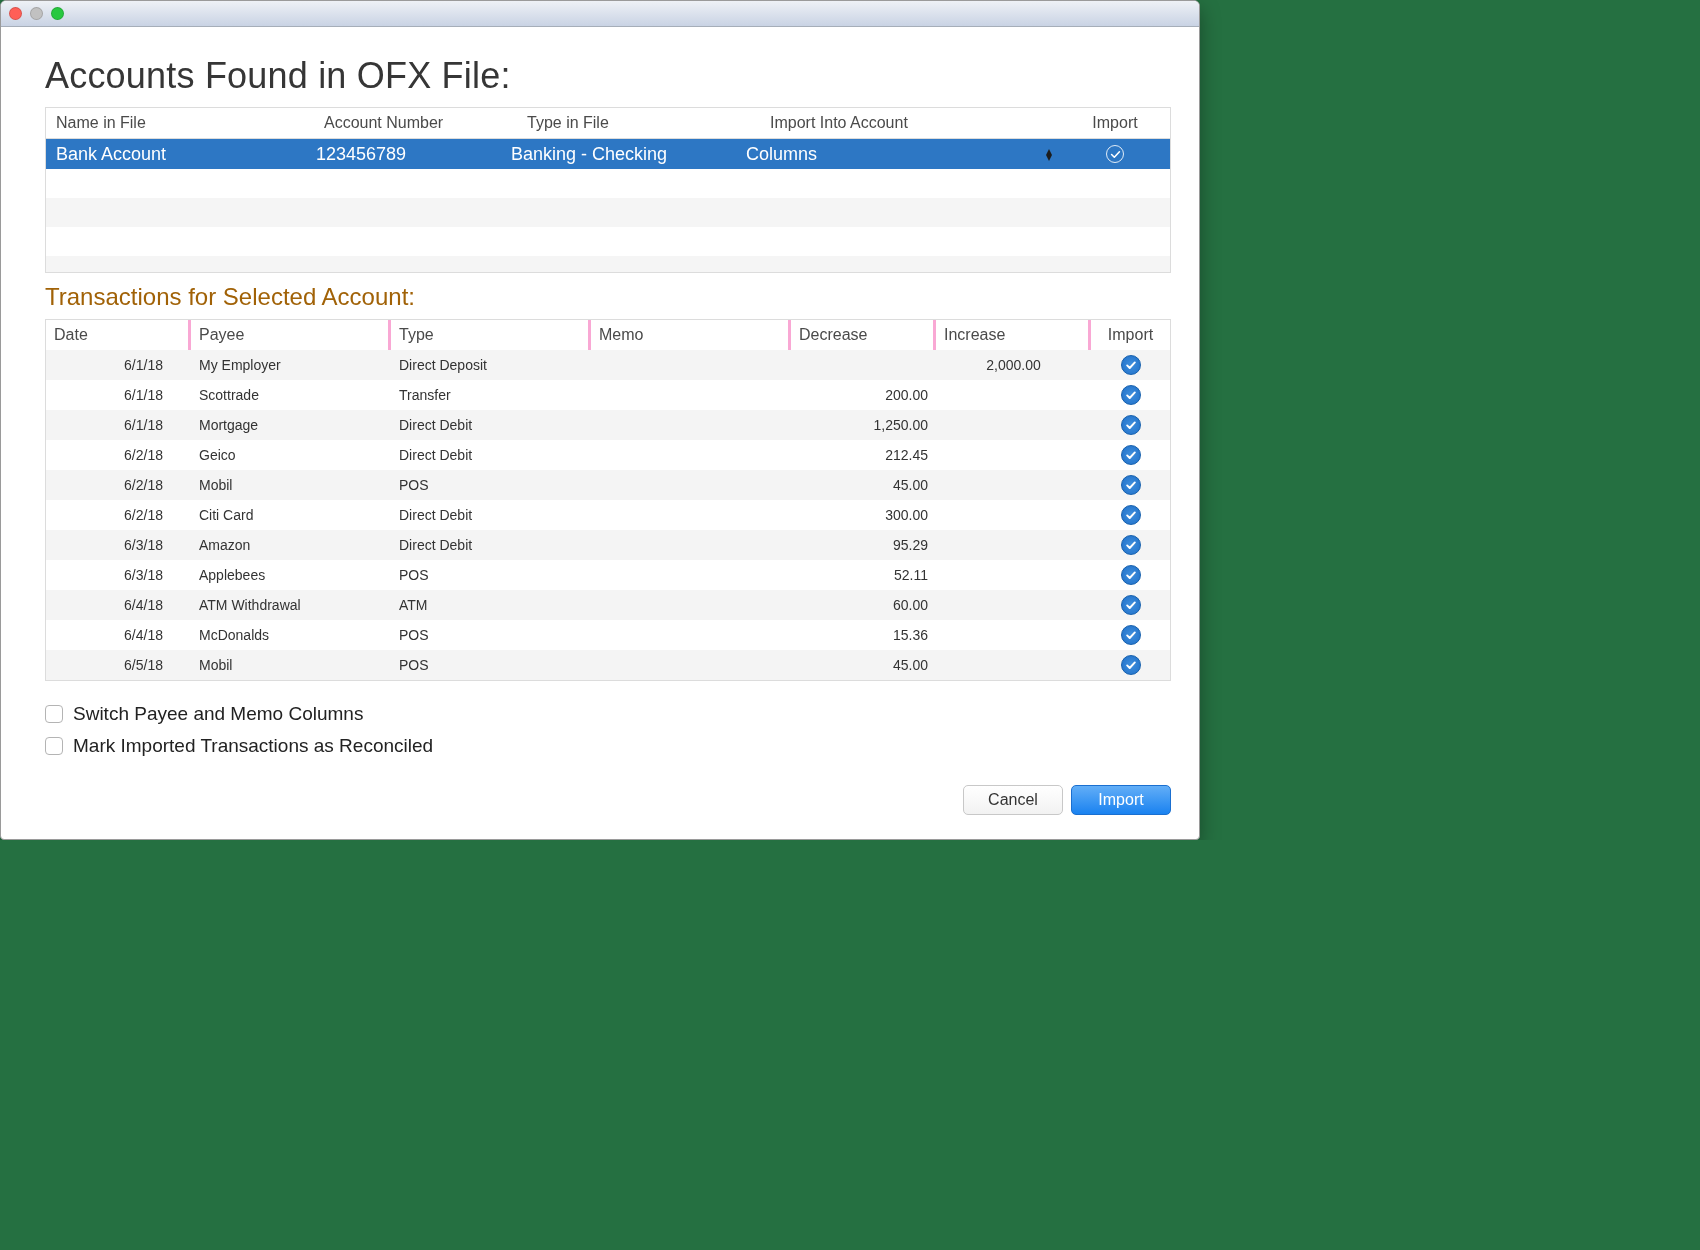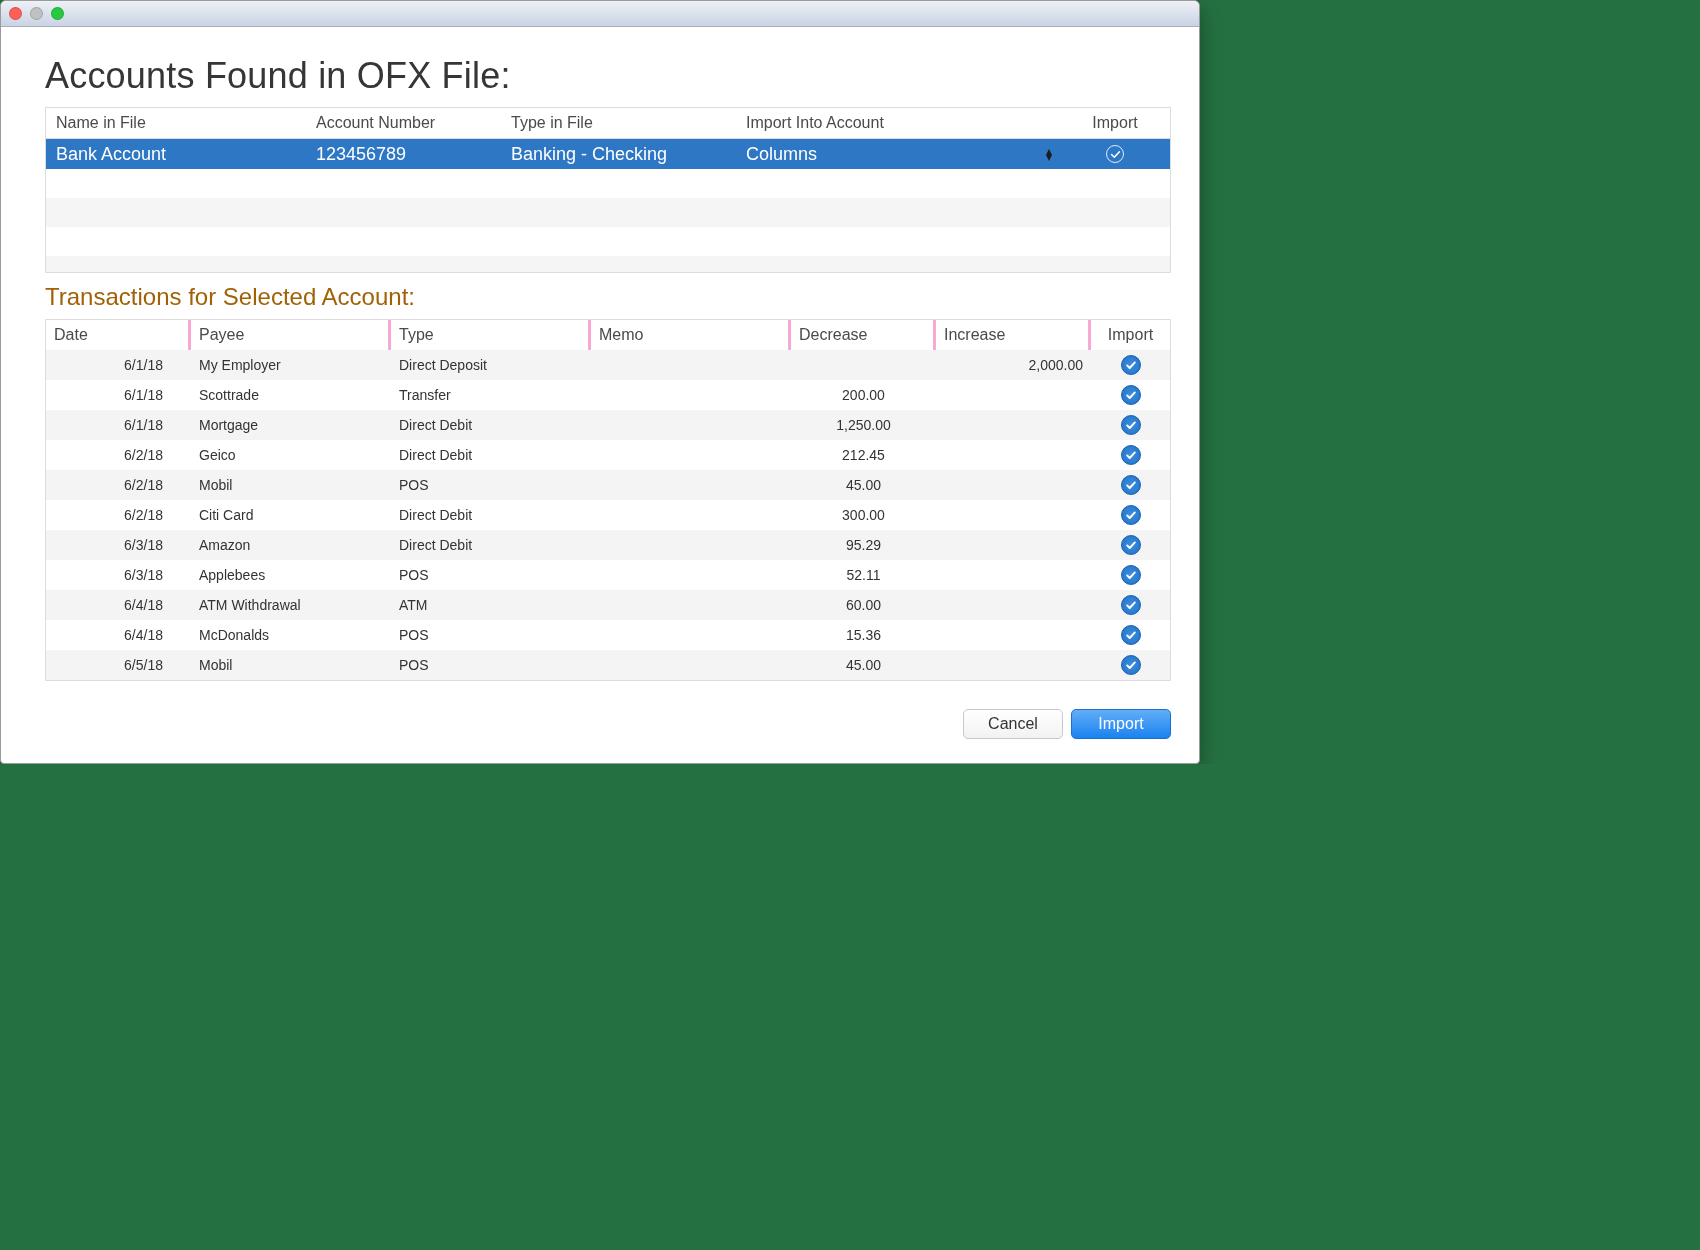--- a/index.html
+++ b/index.html
@@ -58,20 +58,21 @@
   .accounts-table {
     border: 1px solid #dcdcdc;
     width: 100%;
   }
   .accts-head {
     display: flex;
     background: #fff;
     color: #4a4a4a;
     font-size: 16px;
     border-bottom: 1px solid #dcdcdc;
+    gap: 8px;
   }
   .accts-head > div, .accts-row > div {
     padding: 6px 10px;
   }
   .ac-name   { flex: 0 0 260px; }
   .ac-num    { flex: 0 0 195px; }
   .ac-type   { flex: 0 0 235px; }
   .ac-into   { flex: 1 1 auto; position: relative; display:flex; align-items:center; }
   .ac-import { flex: 0 0 110px; text-align: center; }
 
@@ -129,22 +130,22 @@
     height: 30px;
     align-items: center;
   }
   .tx-row > div { padding: 3px 8px; }
   .tx-row.striped { background: #f4f4f4; }
   .c-date { flex: 0 0 145px; text-align: right; padding-right: 28px !important;}
   .tx-head .c-date { text-align: left; padding-right: 8px !important;}
   .c-payee { flex: 0 0 200px; }
   .c-type  { flex: 0 0 200px; }
   .c-memo  { flex: 0 0 200px; }
-  .c-dec   { flex: 0 0 145px; text-align: center; }
-  .c-inc   { flex: 0 0 155px; text-align: right; }
+  .c-dec   { flex: 0 0 145px; text-align: right; }
+  .c-inc   { flex: 0 0 155px; text-align: center; }
   .c-imp   { flex: 1 1 auto; text-align: center; }
   .tx-head .c-dec, .tx-head .c-inc { text-align: left; }
 
   .bluecheck {
     display: inline-flex;
     width: 20px; height: 20px;
     border-radius: 50%;
     background: radial-gradient(#3f8fdd,#1f6fc8);
     border: 0.5px solid #1560ae;
     align-items: center; justify-content: center;
@@ -407,20 +408,30 @@
             <div class="c-inc"></div>
             <div class="c-imp"><span class="bluecheck">
                 <svg viewBox="0 0 14 14">
                   <path d="M2.5 7.5 L5.5 10.5 L11.5 4" stroke="#fff" stroke-width="2.2" fill="none" stroke-linecap="round" stroke-linejoin="round"></path>
                 </svg>
               </span></div>
           </div>
         </div>
     </div>
 
+    <div class="options">
+      <div class="opt">
+        <span class="cbox"></span>
+        <span>Switch Payee and Memo Columns</span>
+      </div>
+      <div class="opt">
+        <span class="cbox"></span>
+        <span>Mark Imported Transactions as Reconciled</span>
+      </div>
+    </div>
 
     <div class="footer">
       <div class="btn btn-cancel">Cancel</div>
       <div class="btn btn-import">Import</div>
     </div>
 
   </div>
 </div>
 
 </body></html>

